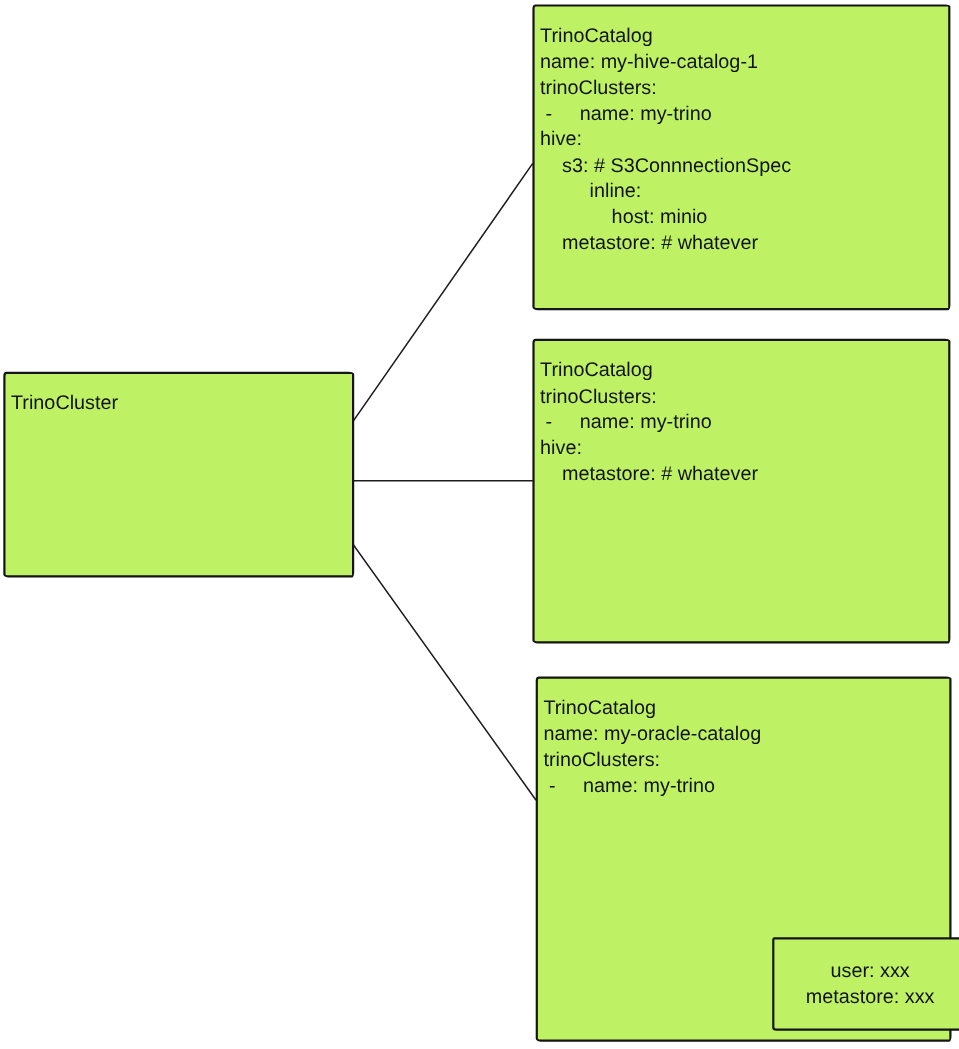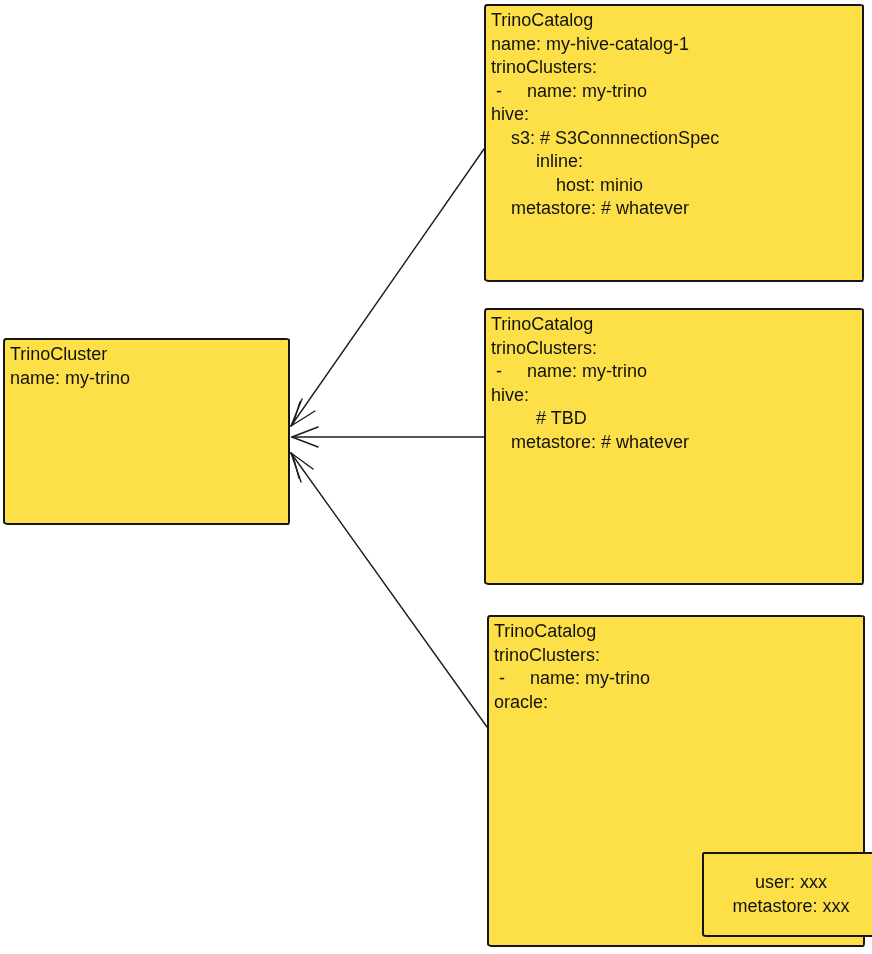--- a/index.html
+++ b/index.html
@@ -15,27 +15,27 @@
   .edge-layer {
     position: absolute;
     left: 0; top: 0;
     width: 872px; height: 954px;
   }
   .box {
     position: absolute;
     box-sizing: border-box;
     border: 2px solid #151515;
     border-radius: 3px 5px 2px 5px / 4px 2px 5px 3px;
-    background: #fde047;
+    background: #bef264;
     font-size: 18px;
     line-height: 23.5px;
-    padding: 3px 5px;
+    padding: 15px 5px;
     white-space: pre;
   }
-  .node-cluster   { left: 3px;   top: 338px; width: 287px; height: 187px; }
+  .node-cluster   { left: 3px;   top: 338px; width: 319px; height: 187px; }
   .node-catalog-1 { left: 484px; top: 4px;   width: 380px; height: 278px; }
   .node-catalog-2 { left: 484px; top: 308px; width: 380px; height: 277px; }
   .node-catalog-3 { left: 487px; top: 615px; width: 378px; height: 332px; }
   .node-secret {
     left: 702px; top: 852px; width: 178px; height: 85px;
     display: flex;
     flex-direction: column;
     justify-content: center;
     align-items: center;
     line-height: 23px;
@@ -70,23 +70,23 @@
       <path d="M 293 456 L 299 478"></path>
     </g>
 
     <g>
       <path d="M 762 817 Q 771 837 785 851"></path>
       <path d="M 785 851 L 768 842"></path>
       <path d="M 785 851 L 778 831"></path>
     </g>
   </svg>
 
-  <div class="box node-cluster"><div class="text-line">TrinoCluster</div><div class="text-line">name: my-trino</div></div>
+  <div class="box node-cluster"><div class="text-line">TrinoCluster</div></div>
 
   <div class="box node-catalog-1"><div class="text-line">TrinoCatalog</div><div class="text-line">name: my-hive-catalog-1</div><div class="text-line">trinoClusters:</div><div class="text-line"> -     name: my-trino</div><div class="text-line">hive:</div><div class="text-line">    s3: # S3ConnnectionSpec</div><div class="text-line">         inline:</div><div class="text-line">             host: minio</div><div class="text-line">    metastore: # whatever</div></div>
 
-  <div class="box node-catalog-2"><div class="text-line">TrinoCatalog</div><div class="text-line">trinoClusters:</div><div class="text-line"> -     name: my-trino</div><div class="text-line">hive:</div><div class="text-line">         # TBD</div><div class="text-line">    metastore: # whatever</div></div>
+  <div class="box node-catalog-2"><div class="text-line">TrinoCatalog</div><div class="text-line">trinoClusters:</div><div class="text-line"> -     name: my-trino</div><div class="text-line">hive:</div><div class="text-line">    metastore: # whatever</div></div>
 
-  <div class="box node-catalog-3"><div class="text-line">TrinoCatalog</div><div class="text-line">trinoClusters:</div><div class="text-line"> -     name: my-trino</div><div class="text-line">oracle:</div></div>
+  <div class="box node-catalog-3"><div class="text-line">TrinoCatalog</div><div class="text-line">name: my-oracle-catalog</div><div class="text-line">trinoClusters:</div><div class="text-line"> -     name: my-trino</div></div>
 
   <div class="box node-secret"><div class="text-line">user: xxx</div><div class="text-line">metastore: xxx</div></div>
 
 </div>
 
 </body></html>

